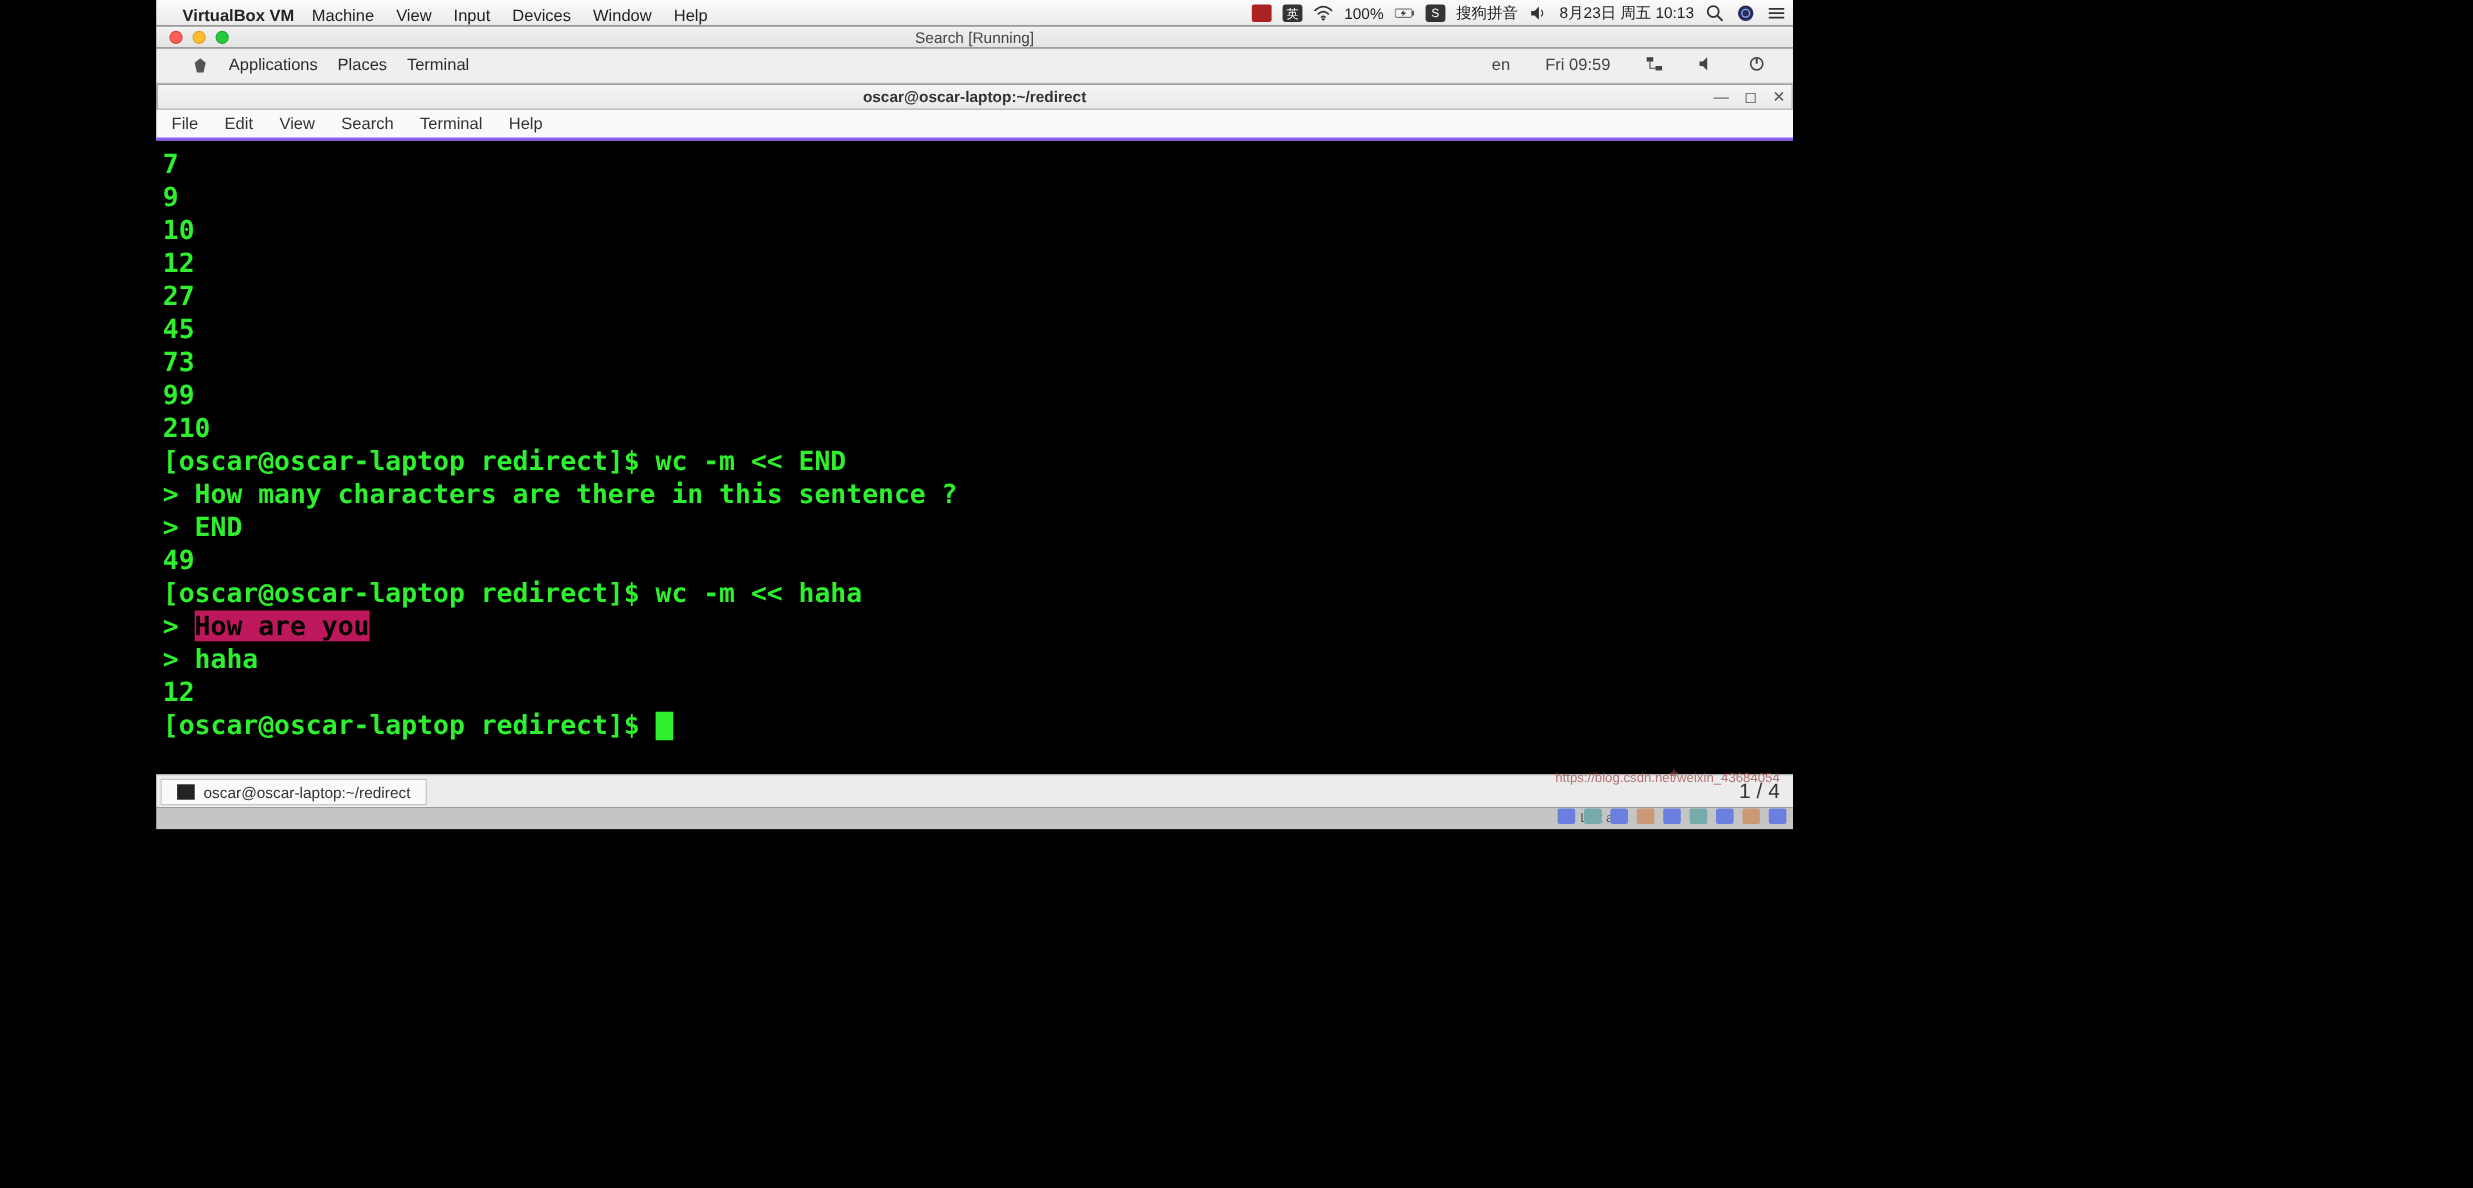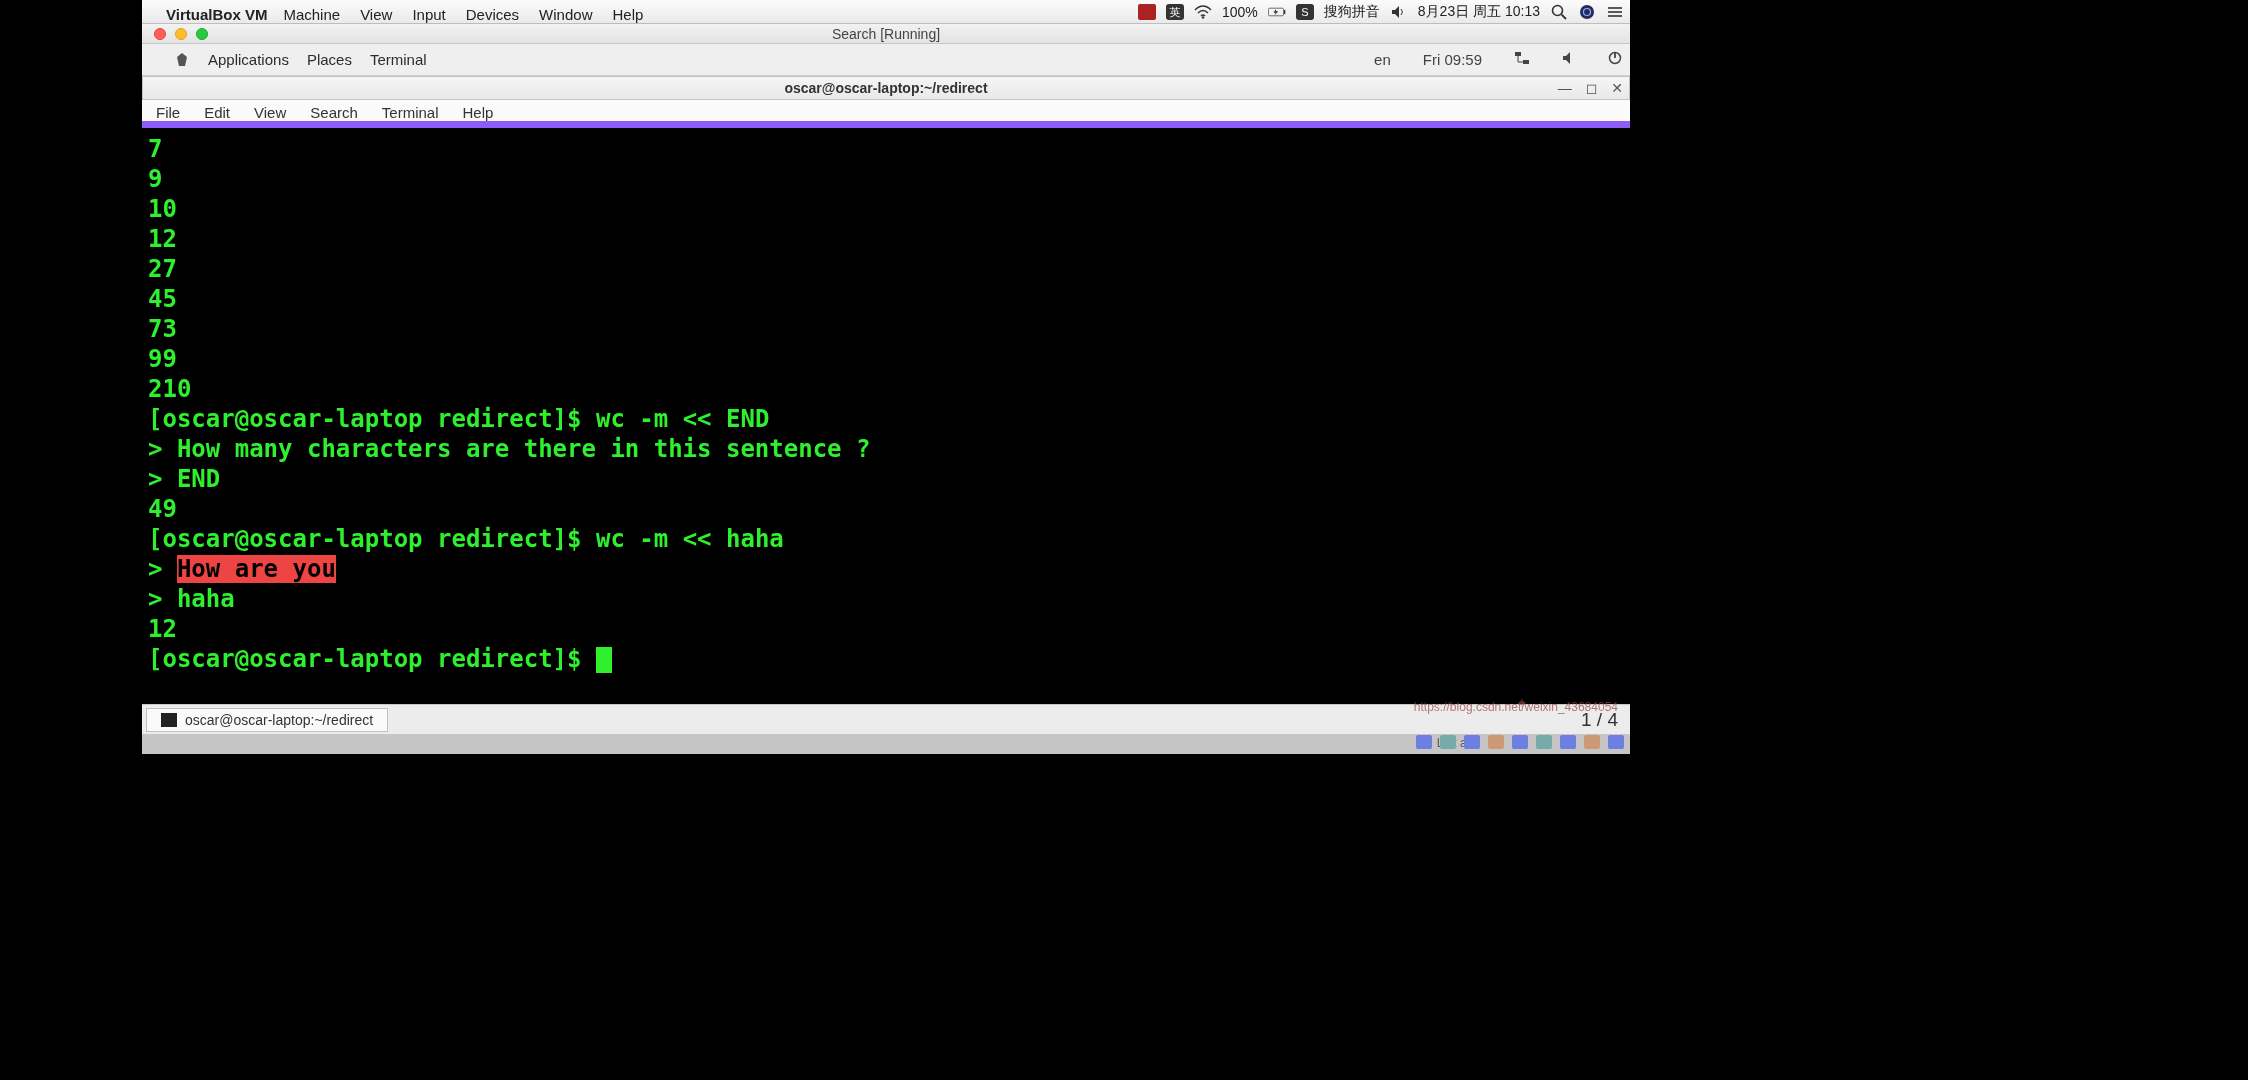--- a/index.html
+++ b/index.html
@@ -26,36 +26,36 @@
   .traffic span { width:12px; height:12px; border-radius:50%; }
   .tl-close { background:#ff5f57; border:1px solid #e0443e; }
   .tl-min   { background:#ffbd2e; border:1px solid #dea123; }
   .tl-zoom  { background:#28c940; border:1px solid #1aab29; }
   .vm-title { position:absolute; left:0; width:100%; text-align:center; font-size:14px; color:#444; }
 
   
   .gnome-bar { position:absolute; top:44px; left:0; width:1488px; height:32px; background:#f0efef; border-bottom:1px solid #d0d0d0; display:flex; align-items:center; font-size:15px; color:#2c2c2c;padding-left:22px; }
   .gnome-bar .gb-item { margin-left:18px; }
   .gnome-bar .gb-left-icon { margin-left:10px; width:16px; height:16px; }
-  .gnome-right { position:absolute; right:8px; display:flex; align-items:center; gap:32px; }
+  .gnome-right { position:absolute; right:26px; display:flex; align-items:center; gap:32px; }
   .gnome-right .gicon { font-size:15px; color:#444; }
 
   
   .term-titlebar { position:absolute; top:76px; left:0; width:1488px; height:24px; background:linear-gradient(#f5f5f5,#e9e9e9); border:1px solid #c2c2c2; display:flex; align-items:center; }
   .term-title { position:absolute; left:0; width:100%; text-align:center; font-weight:600; font-size:14px; color:#333; }
   .term-winbtns { position:absolute; right:6px; display:flex; gap:14px; font-size:14px; color:#555; }
 
   
-  .term-menubar { position:absolute; top:100px; left:0; width:1488px; height:28px; background:#fafafa; border-bottom:7px solid #8b5cf6; display:flex; align-items:flex-end; font-size:15px; color:#333; }
+  .term-menubar { position:absolute; top:100px; left:0; width:1488px; height:28px; background:#fafafa; border-bottom:3px solid #8b5cf6; display:flex; align-items:center; font-size:15px; color:#333; }
   .term-menubar .tm-item { margin-left:14px; margin-right:10px; }
 
   
   .term-body { position:absolute; top:128px; left:0; width:1488px; height:568px; background:#000; color:#2ef02e; font-family:"DejaVu Sans Mono",Menlo,Consolas,monospace; font-size:24px; line-height:30px; padding:6px 6px 0 6px; font-weight:600; }
   .term-body .line { white-space:pre; }
-  .hl { background:#ef4444; color:#000; }
+  .hl { background:#be185d; color:#000; }
   .cursor { display:inline-block; width:16px; height:26px; background:#2ef02e; vertical-align:text-bottom; }
 
   
   .taskbar { position:absolute; top:704px; left:0; width:1488px; height:30px; background:#ececec; border-top:1px solid #c8c8c8; display:flex; align-items:center; font-size:14px; color:#333; }
   .taskbar .tb-btn { display:flex; align-items:center; gap:8px; padding:3px 14px; border:1px solid #c0c0c0; background:#fafafa; margin-left:4px; height:24px; }
   .taskbar .tb-icon { width:16px; height:14px; background:#222; }
   .taskbar .pager { position:absolute; right:12px; font-size:19px; color:#333; }
 
   
   .host-strip { position:absolute; top:734px; left:0; width:1488px; height:20px; background:#c5c5c5; }

